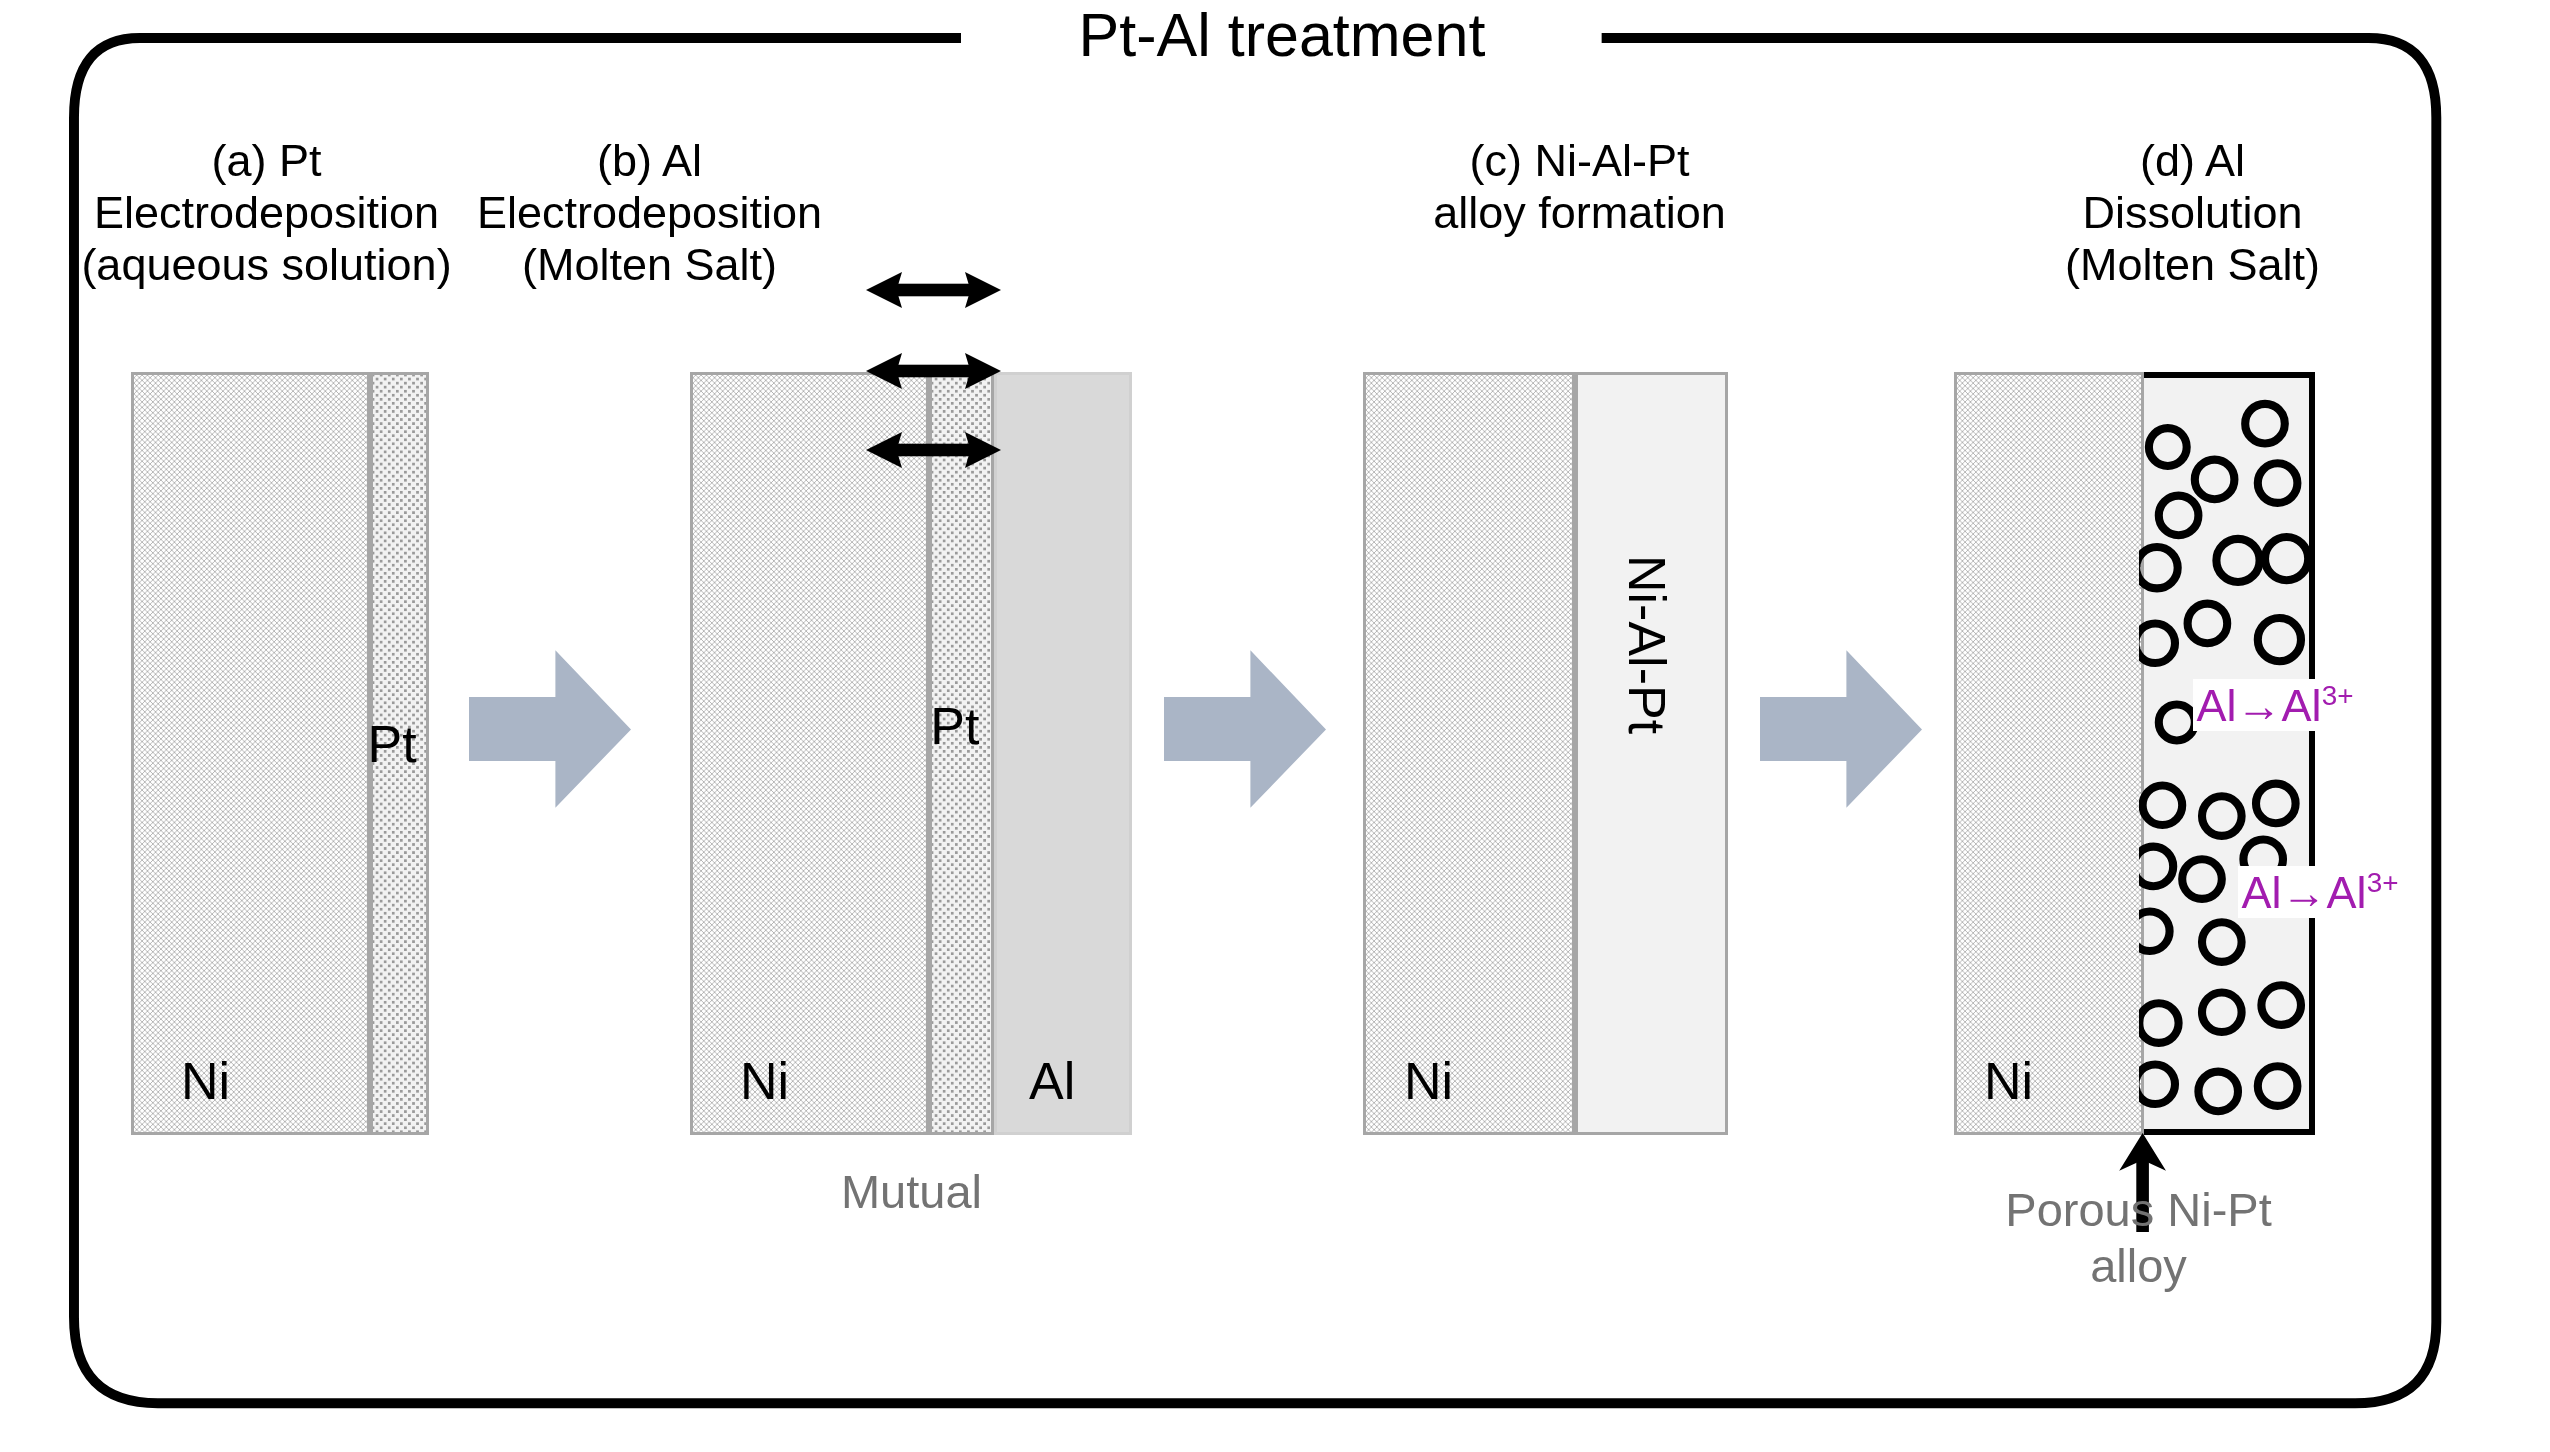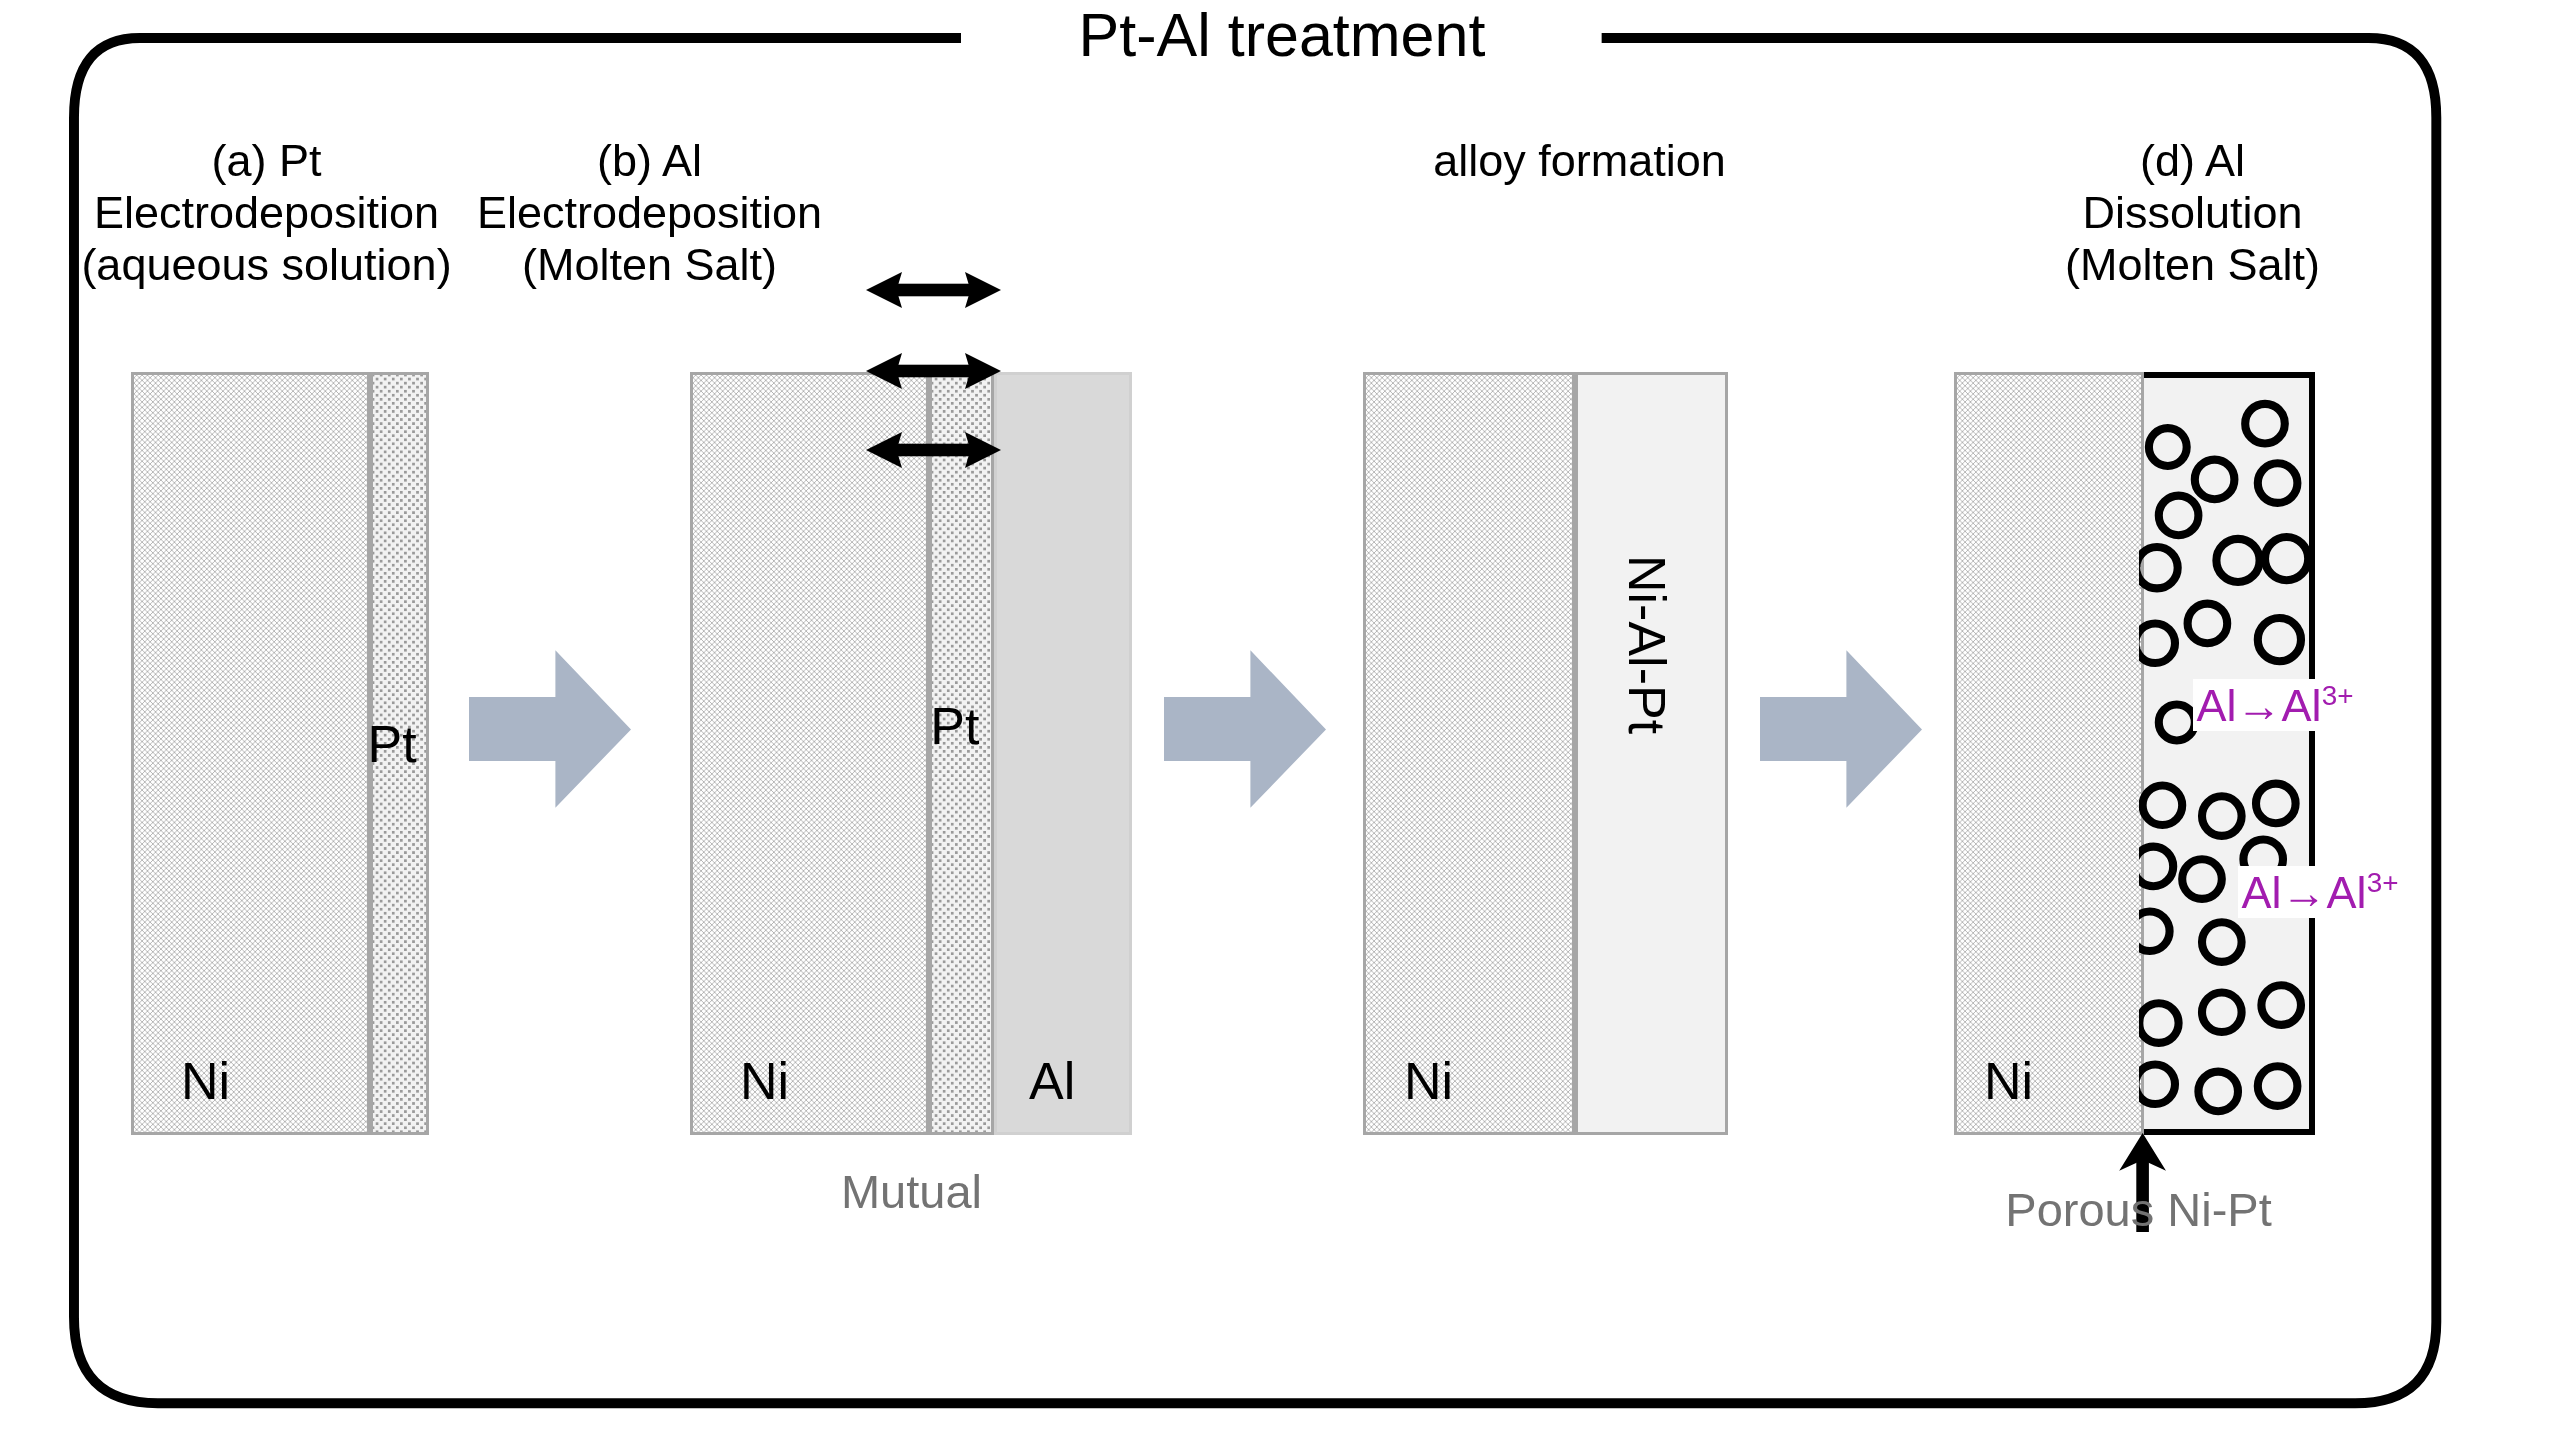--- a/index.html
+++ b/index.html
@@ -238,20 +238,21 @@
 
   <div class="caption" style="left:686px; top:1164px; width:451px;">
     <div>Mutual</div>
   </div>
 
   <svg class="step-arrow" style="left:1164px; top:650px;" viewBox="0 0 180 175">
     <polygon points="0,52 96,52 96,0 180,88 96,175 96,123 0,123" fill="#aab5c6"></polygon>
   </svg>
 
   <div class="panel-head" style="left:1327px; top:135px; width:505px;">
+    <div>(c) Ni-Al-Pt</div>
     <div>alloy formation</div>
   </div>
 
   <div class="stack" style="left:1363px; top:372px; width:365px; height:763px;">
     <div class="layer ni" style="width:212px;">
       <span class="layer-label" style="left:38px; bottom:25px;">Ni</span>
     </div>
     <div class="layer alloy" style="width:153px;">
       <span class="layer-label vert" style="left:43px; top:180px;">Ni-Al-Pt</span>
     </div>
@@ -314,16 +315,17 @@
 
   <svg class="up-arrow" style="left:2112px; top:1133px;" viewBox="0 0 70 110">
     <g fill="#000000">
       <rect x="27" y="30" width="14" height="80"></rect>
       <polygon points="34,0 60,42 34,30 8,42"></polygon>
     </g>
   </svg>
 
   <div class="caption" style="left:1904px; top:1182px; width:469px;">
     <div>Porous Ni-Pt</div>
+    <div>alloy</div>
   </div>
 
 </div>
 
 
 </body></html>

